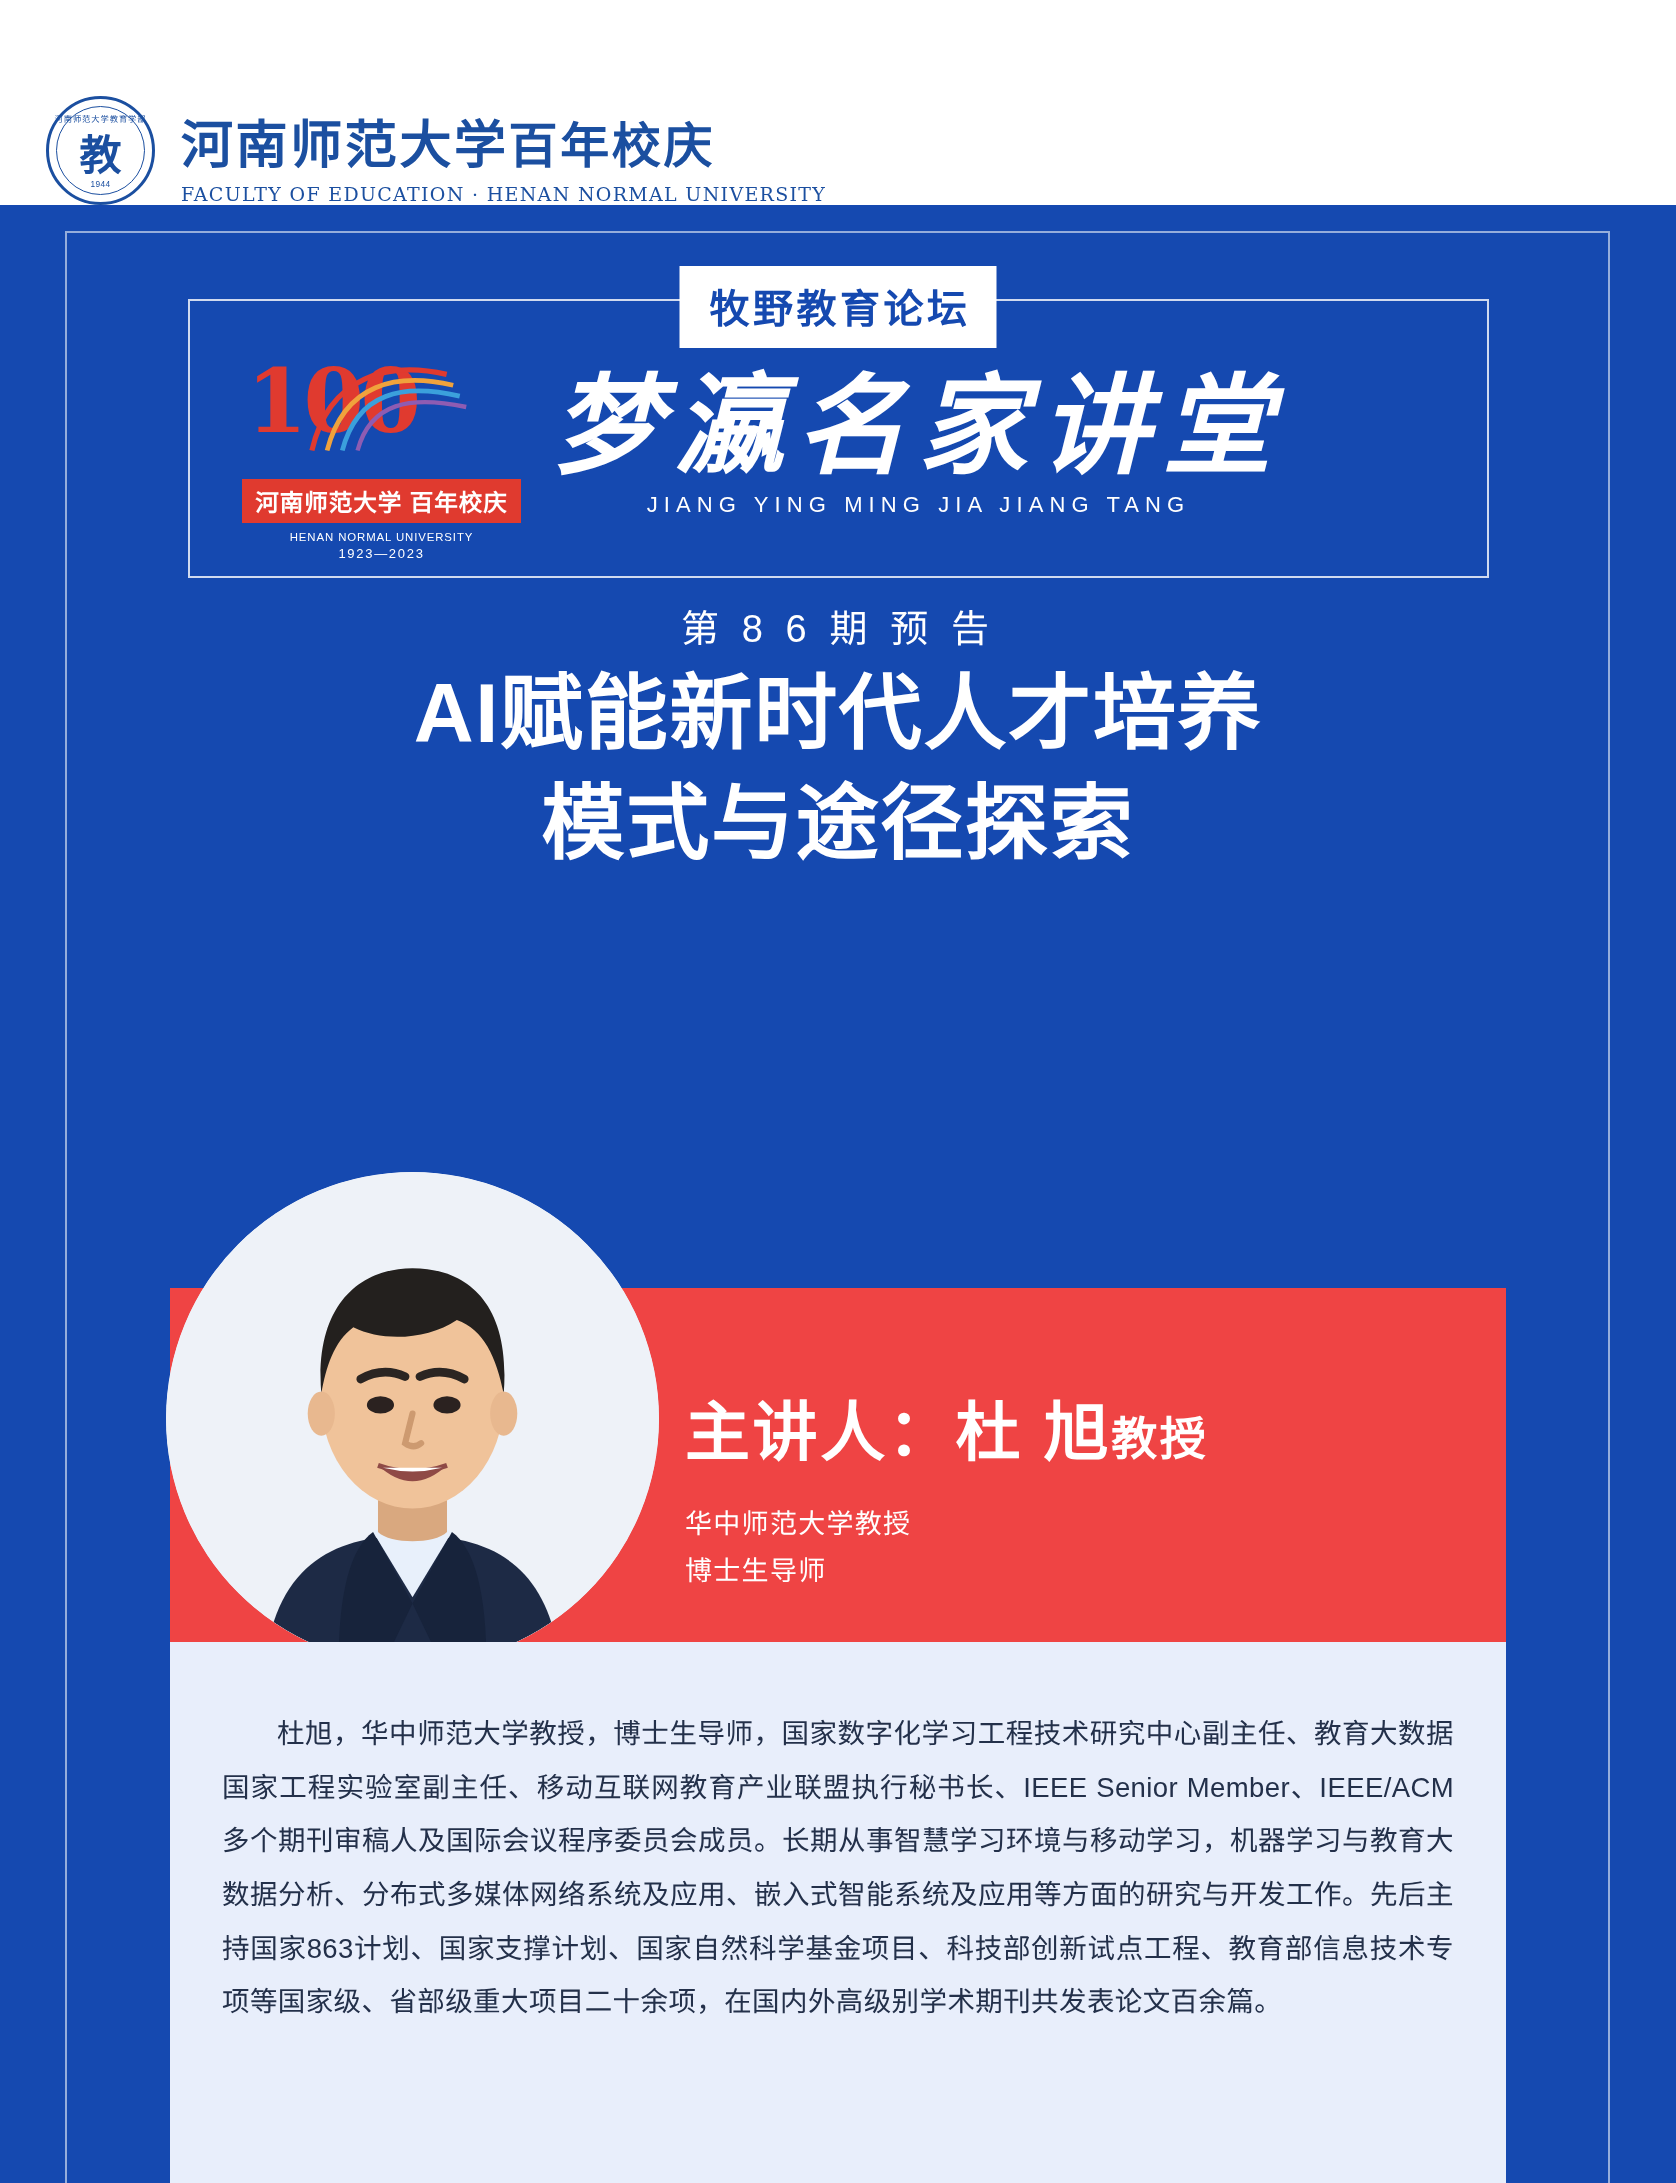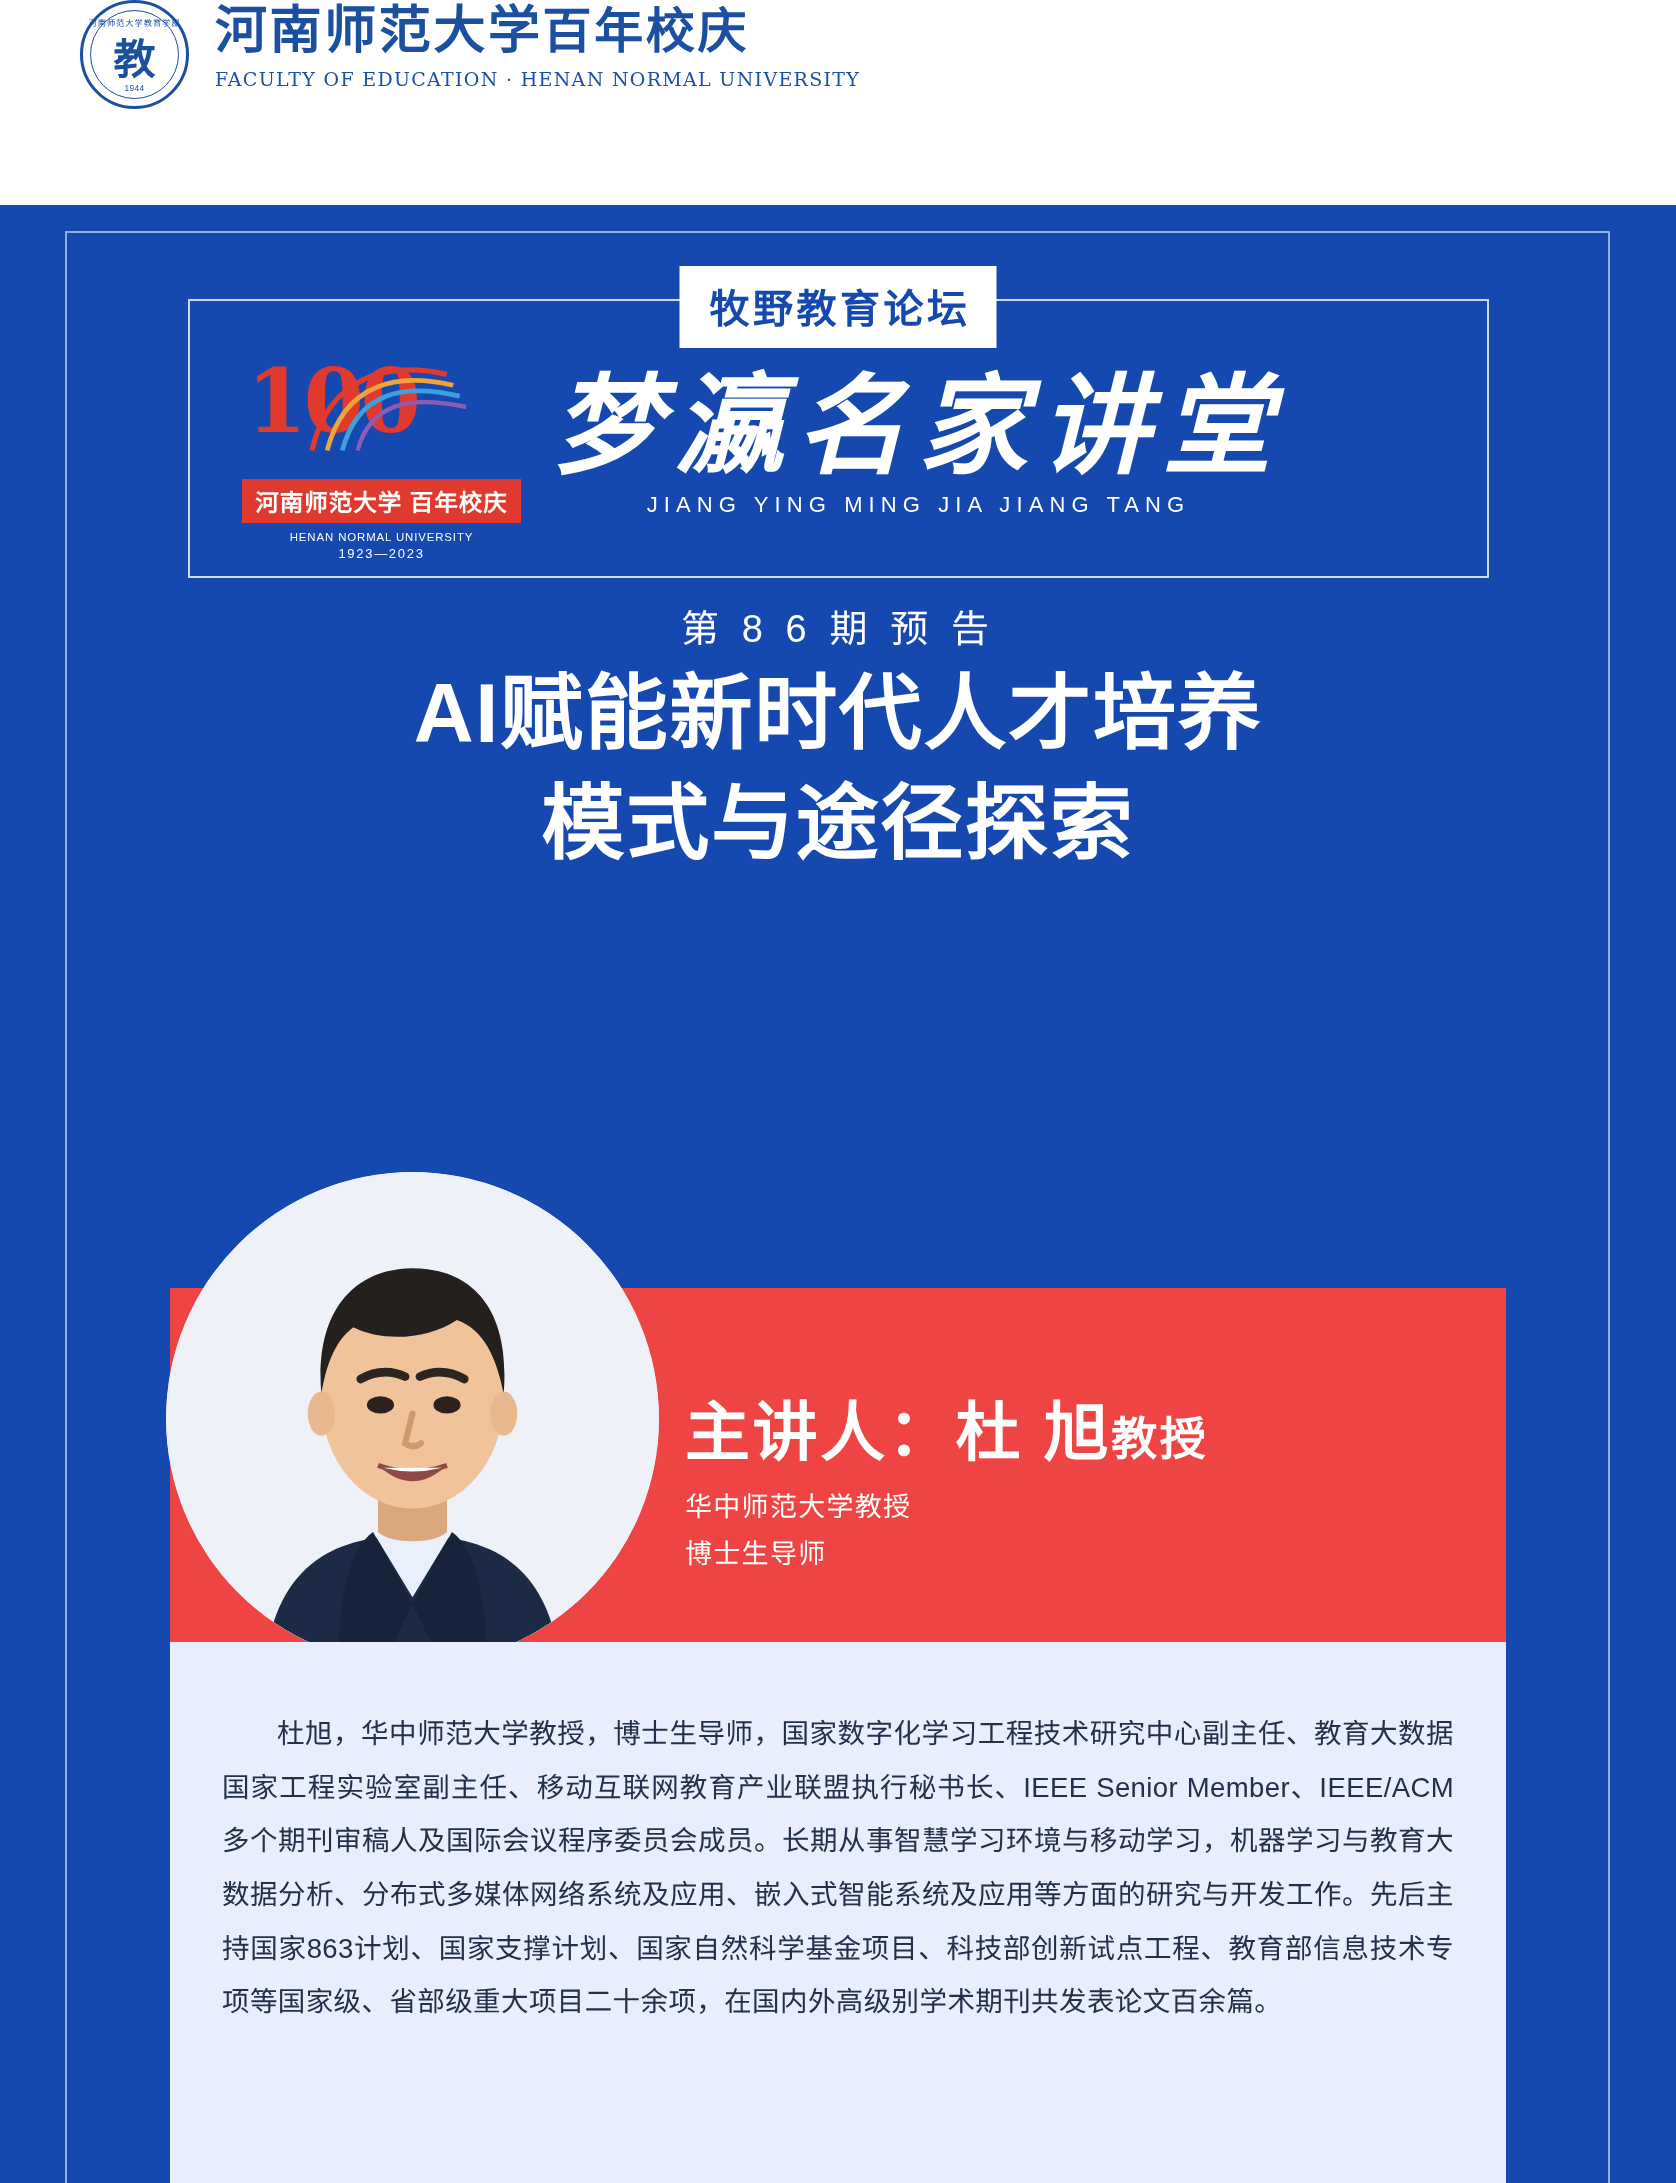--- a/index.html
+++ b/index.html
@@ -18,22 +18,22 @@
   }
 
   
   .header {
     position: absolute;
     top: 0; left: 0;
     width: 1676px;
     height: 205px;
     background: #ffffff;
     display: flex;
-    align-items: flex-start;
-    padding-left: 80px;
+    align-items: flex-end;
+    padding-left: 46px;
   }
   .logo-seal {
     width: 109px; height: 109px;
     border-radius: 50%;
     border: 3.1px solid #1b4fa0;
     position: relative;
     flex: 0 0 auto;
     background: #ffffff;
   }
   .logo-seal .ring2 {
@@ -254,21 +254,21 @@
     font-size: 65px;
     font-weight: bold;
     color: #ffffff;
     letter-spacing: 2.6px;
     white-space: nowrap;
   }
   .speaker-name .title-suffix {
     font-size: 46px;
   }
   .speaker-sub {
-    margin-top: 10px;
+    margin-top: 27px;
     font-size: 27px;
     color: #ffffff;
     letter-spacing: 1.3px;
     line-height: 1.75;
   }
   .portrait {
     position: absolute;
     top: 967px;
     left: 166px;
     width: 493px;

